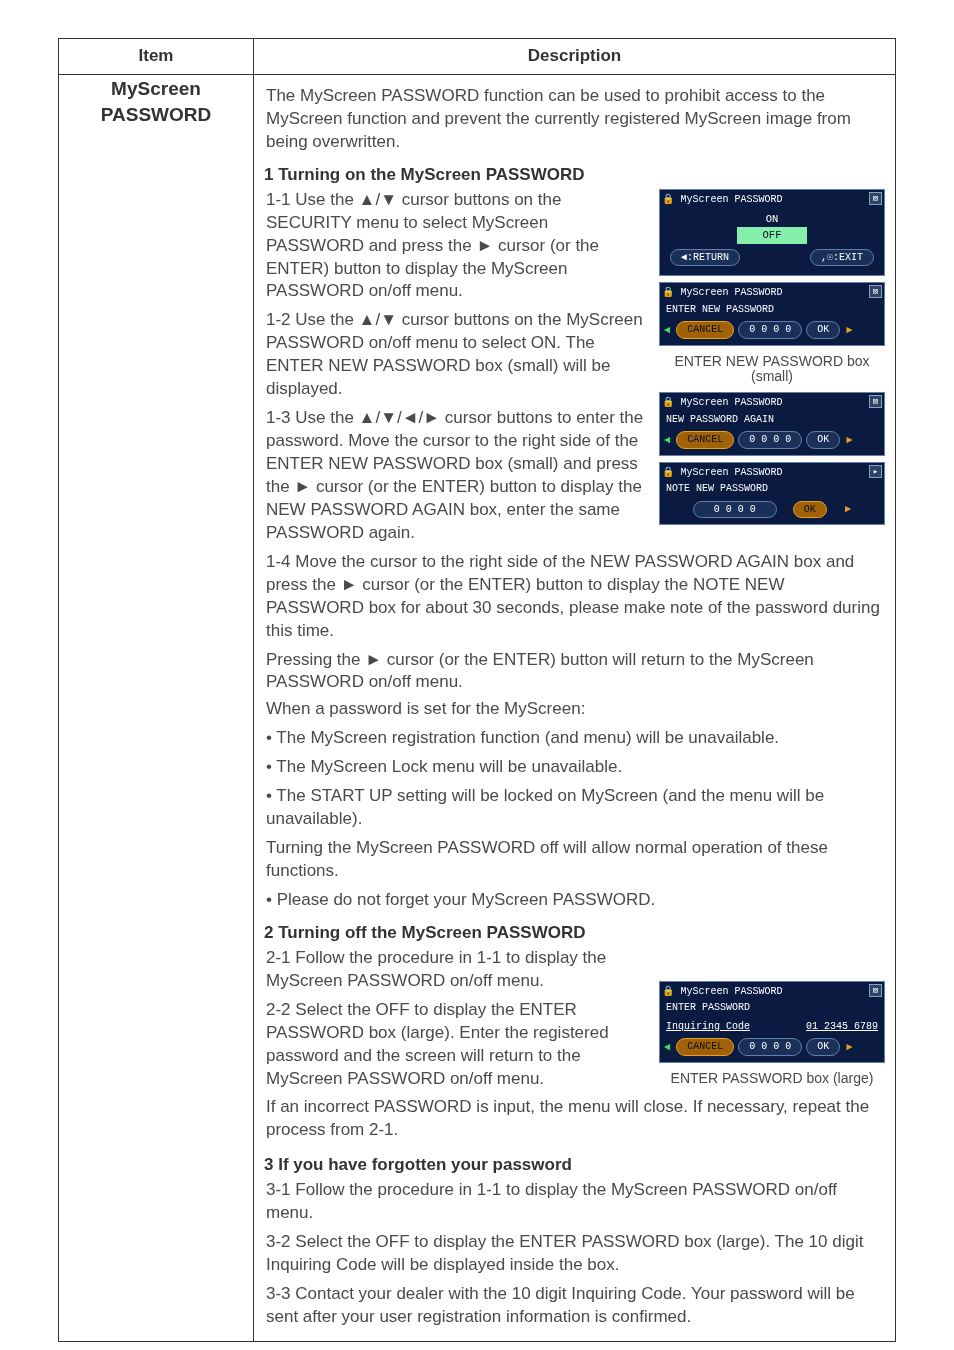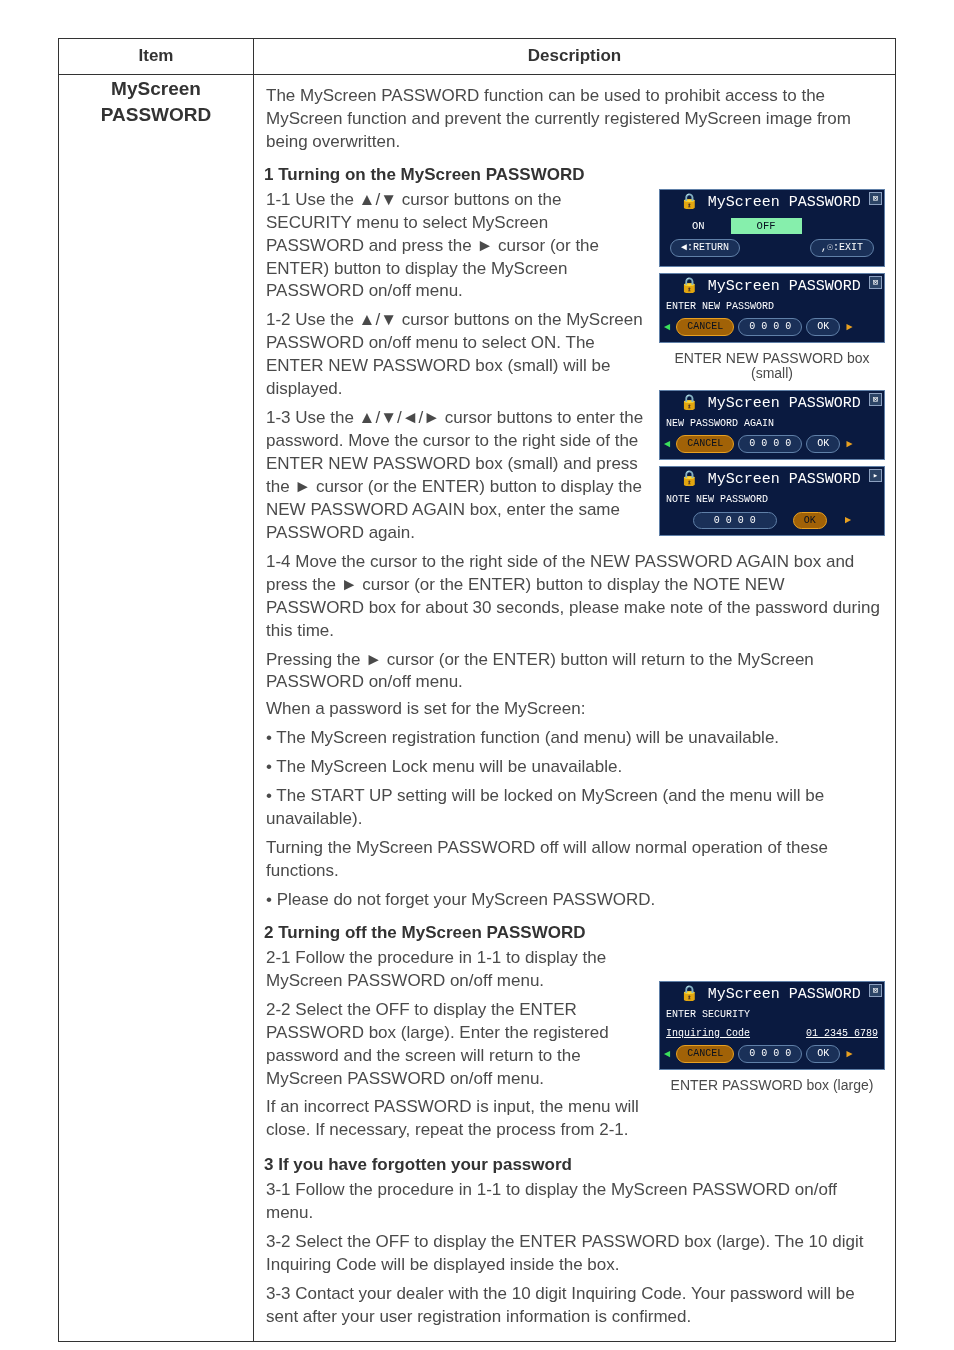--- a/index.html
+++ b/index.html
@@ -68,38 +68,38 @@
     background: #0a1a40;
     color: #ffffff;
     font-family: "Courier New", monospace;
     font-size: 10.5px;
     border: 1px solid #6080a8;
     margin-bottom: 6px;
     position: relative;
     padding: 0 0 4px 0;
   }
   .dialog .title {
-    padding: 3px 6px 1px 20px;
-    font-size: 15px;
+    padding: 3px 6px 1px 2px;
+    font-size: 10px;
   }
   .dialog .x {
     position: absolute;
     top: 2px; right: 2px;
     background: #2c4466;
     width: 13px; height: 13px;
     color: #fff;
     text-align: center;
     line-height: 13px;
     font-size: 9px;
     border: 1px solid #8ca0c0;
   }
   .dialog .body {
     padding: 2px 6px 3px 6px;
   }
-  .onoff-row { display: flex; flex-direction: row; align-items: center; margin: 2px 0 3px 0; text-align: center; }
+  .onoff-row { display: flex; flex-direction: column; align-items: center; margin: 2px 0 3px 0; text-align: center; }
   .onoff-opt { padding: 1px 26px; }
   .onoff-opt.sel { background: #86efac; color: #081020; }
   .pill-row { display: flex; gap: 4px; align-items: center; justify-content: flex-start; padding: 2px 4px; }
   .pill {
     display: inline-block;
     background: #1a3058;
     border: 1px solid #6080a8;
     border-radius: 9px;
     padding: 1px 10px;
     font-size: 10px;
@@ -217,21 +217,21 @@
           <p class="tight">Turning the MyScreen PASSWORD off will allow normal operation of these functions.</p>
           <p class="tight" style="margin-top:6px;">• Please do not forget your MyScreen PASSWORD.</p>
 
           <div class="section-heading">2 Turning off the MyScreen PASSWORD</div>
           <div class="clearfix">
             <div class="float-right-stack" style="margin-top:34px;">
 
               <div class="dialog">
                 <div class="x">⊠</div>
                 <div class="title"><span>🔒 </span><span>MyScreen PASSWORD</span></div>
-                <div class="body sub">ENTER SECURITY</div>
+                <div class="body sub">ENTER PASSWORD</div>
                 <div class="body sub" style="display:flex; justify-content:space-between;text-decoration:underline;">
                   <span>Inquiring Code</span>
                   <span>01 2345 6789</span>
                 </div>
                 <div class="pill-row">
                   <span class="arr-l">◄</span>
                   <span class="pill orange">CANCEL</span>
                   <span class="pill">0 0 0 0</span>
                   <span class="pill">OK</span>
                   <span class="arr-r">►</span>

